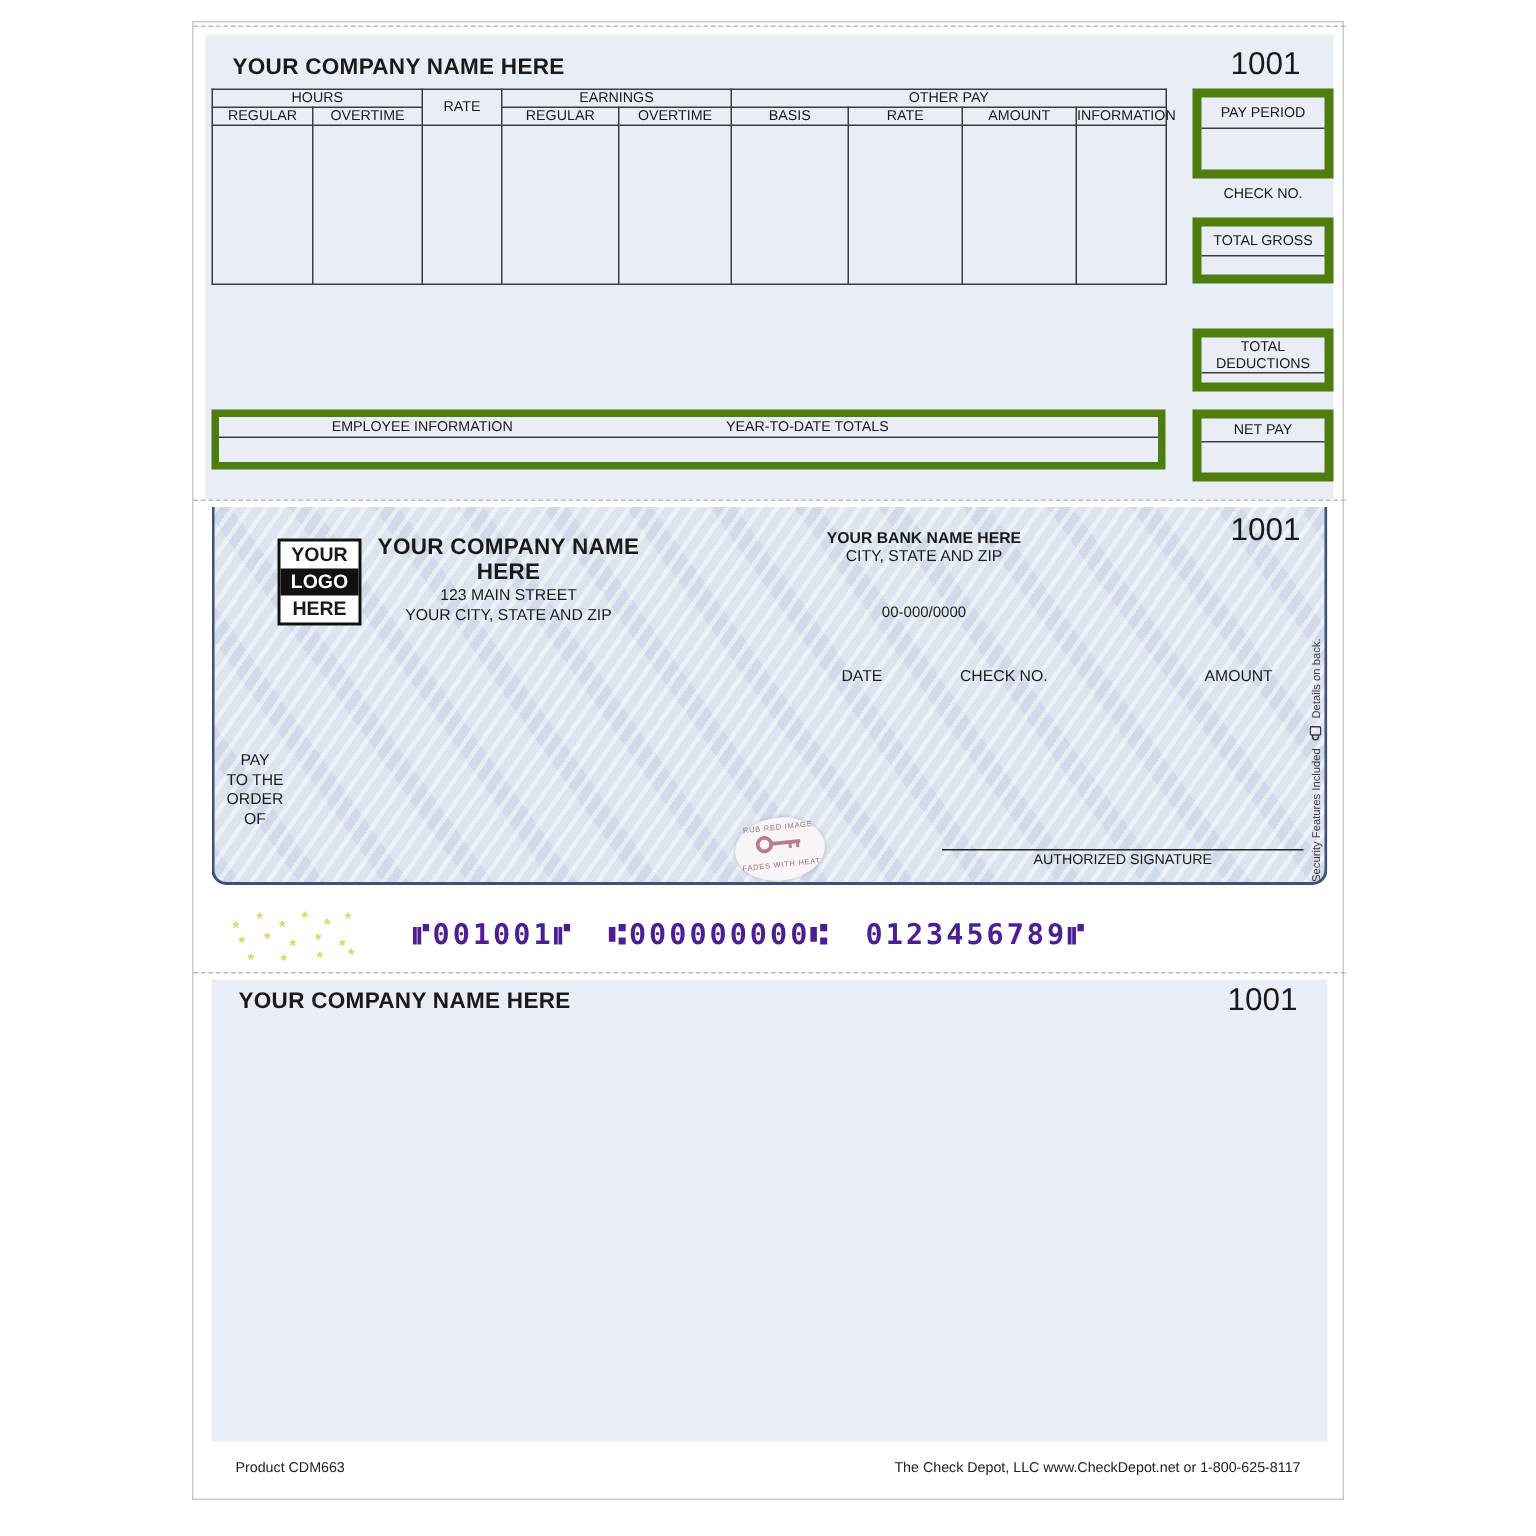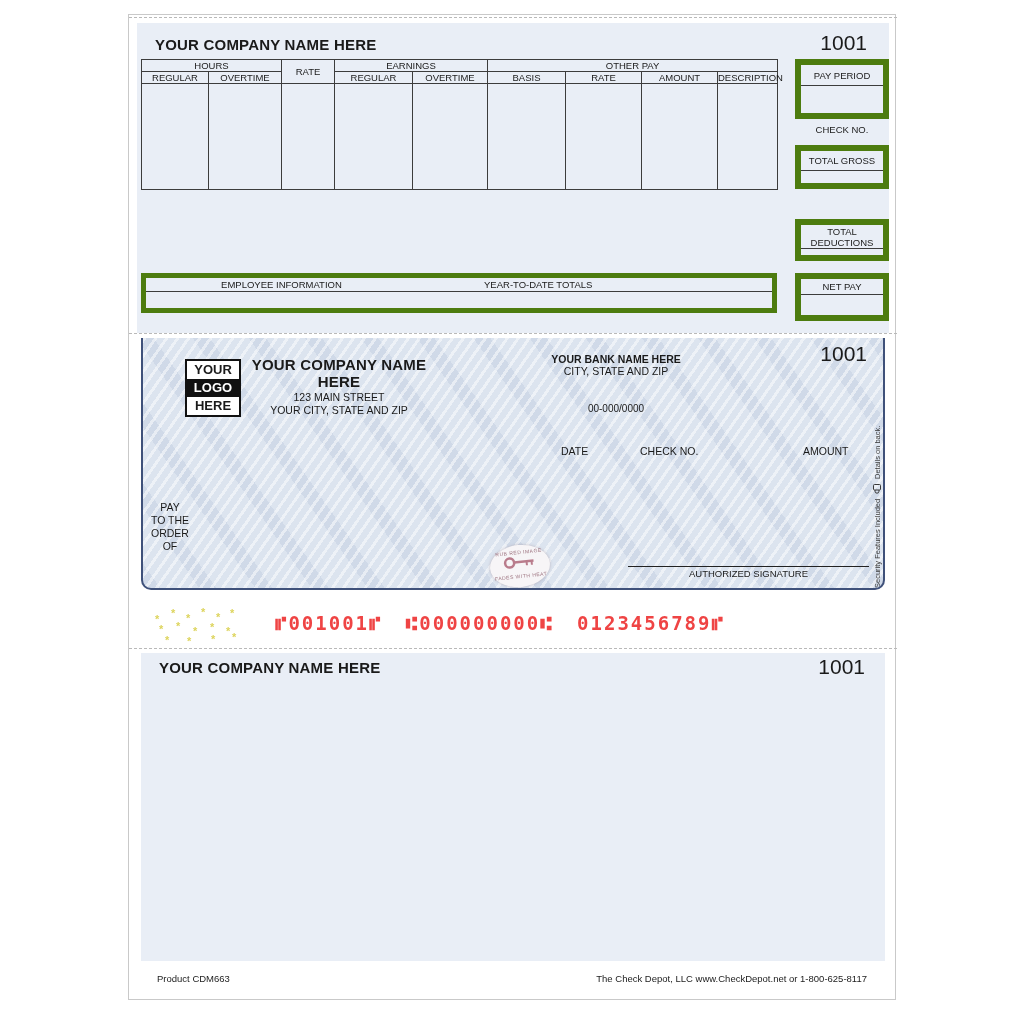--- a/index.html
+++ b/index.html
@@ -59,21 +59,21 @@
   .seal .st { font-size:5px; color:#9a6f7c; letter-spacing:.5px; padding-top:4px; }
   .seal .sb { font-size:5px; color:#9a6f7c; letter-spacing:.5px; }
   .sig { position:absolute; left:485px; top:228px; width:241px; text-align:center; }
   .sig .line { border-top:1.5px solid #222; }
   .sig .cap { font-size:9.5px; margin-top:1px; }
   .sidenote { position:absolute; right:1px; top:0; height:100%; display:flex; align-items:center;
     writing-mode:vertical-rl; transform:rotate(180deg); font-size:7.5px; color:#3a3a3a; gap:5px; }
 
   
   .micr { position:absolute; left:146px; top:597px; font-family:"DejaVu Sans Mono","DejaVu Sans",monospace;
-    font-size:19px; font-weight:bold; letter-spacing:2px; word-spacing:10px; color:#ef4444; }
+    font-size:19px; font-weight:bold; letter-spacing:2px; word-spacing:10px; color:#4c1d95; }
   .sparkle { position:absolute; color:#ddd45c; font-size:11px; font-weight:bold; }
 
   
   .bottom { position:absolute; left:12px; top:638px; width:744px; height:308px; background:#e9eef6; }
   .bot-company { position:absolute; left:18px; top:6px; font-size:15px; font-weight:bold; letter-spacing:.2px; }
   .bot-num { position:absolute; right:20px; top:2px; font-size:21px; }
   .footer { position:absolute; left:0; width:768px; top:958px; font-size:9.5px; color:#222; }
   .footer .fp { position:absolute; left:28px; }
   .footer .fv { position:absolute; right:30px; }
 </style>
@@ -108,21 +108,21 @@
         <th colspan="4">OTHER PAY</th>
       </tr>
       <tr>
         <th>REGULAR</th>
         <th>OVERTIME</th>
         <th>REGULAR</th>
         <th>OVERTIME</th>
         <th>BASIS</th>
         <th>RATE</th>
         <th>AMOUNT</th>
-        <th class="small">DESCRIPTION</th>
+        <th class="small">INFORMATION</th>
       </tr>
       <tr>
         <td class="body"></td>
         <td class="body"></td>
         <td class="body"></td>
         <td class="body"></td>
         <td class="body"></td>
         <td class="body"></td>
         <td class="body"></td>
         <td class="body"></td>

